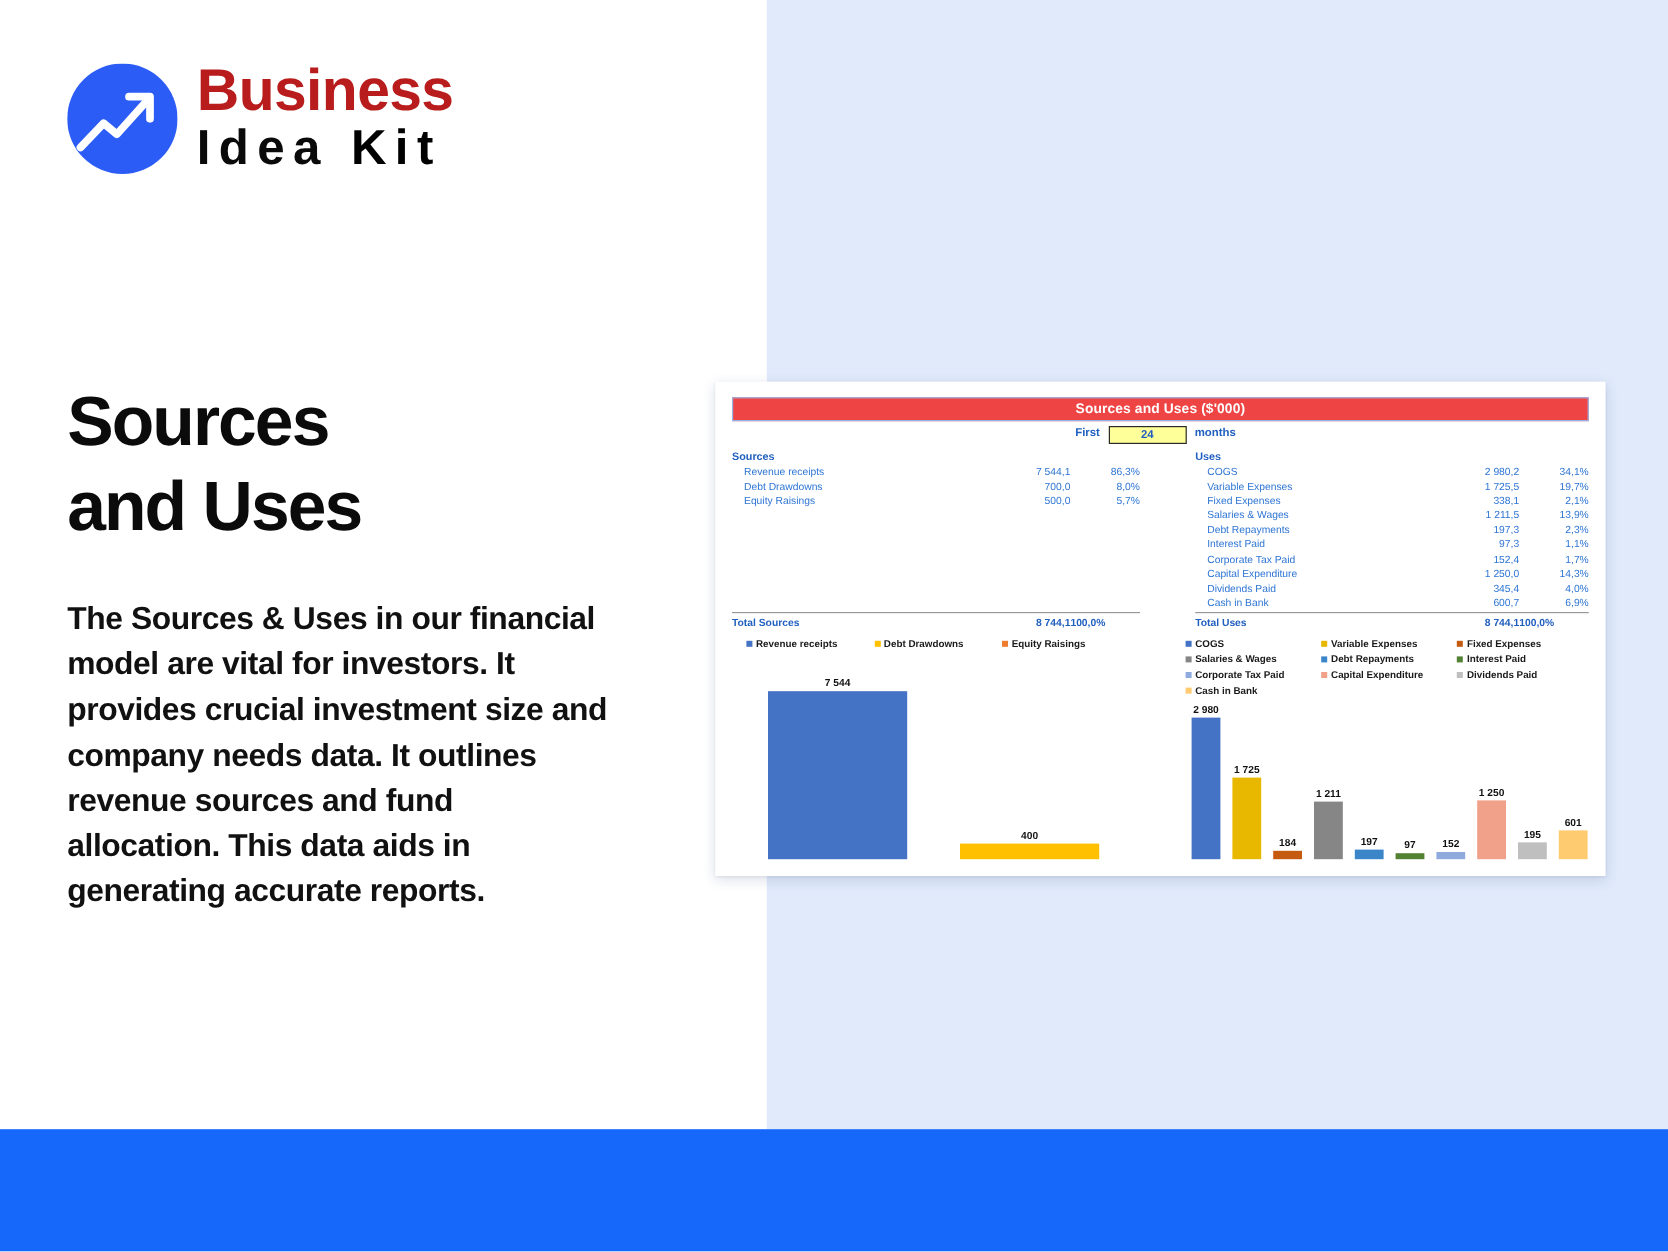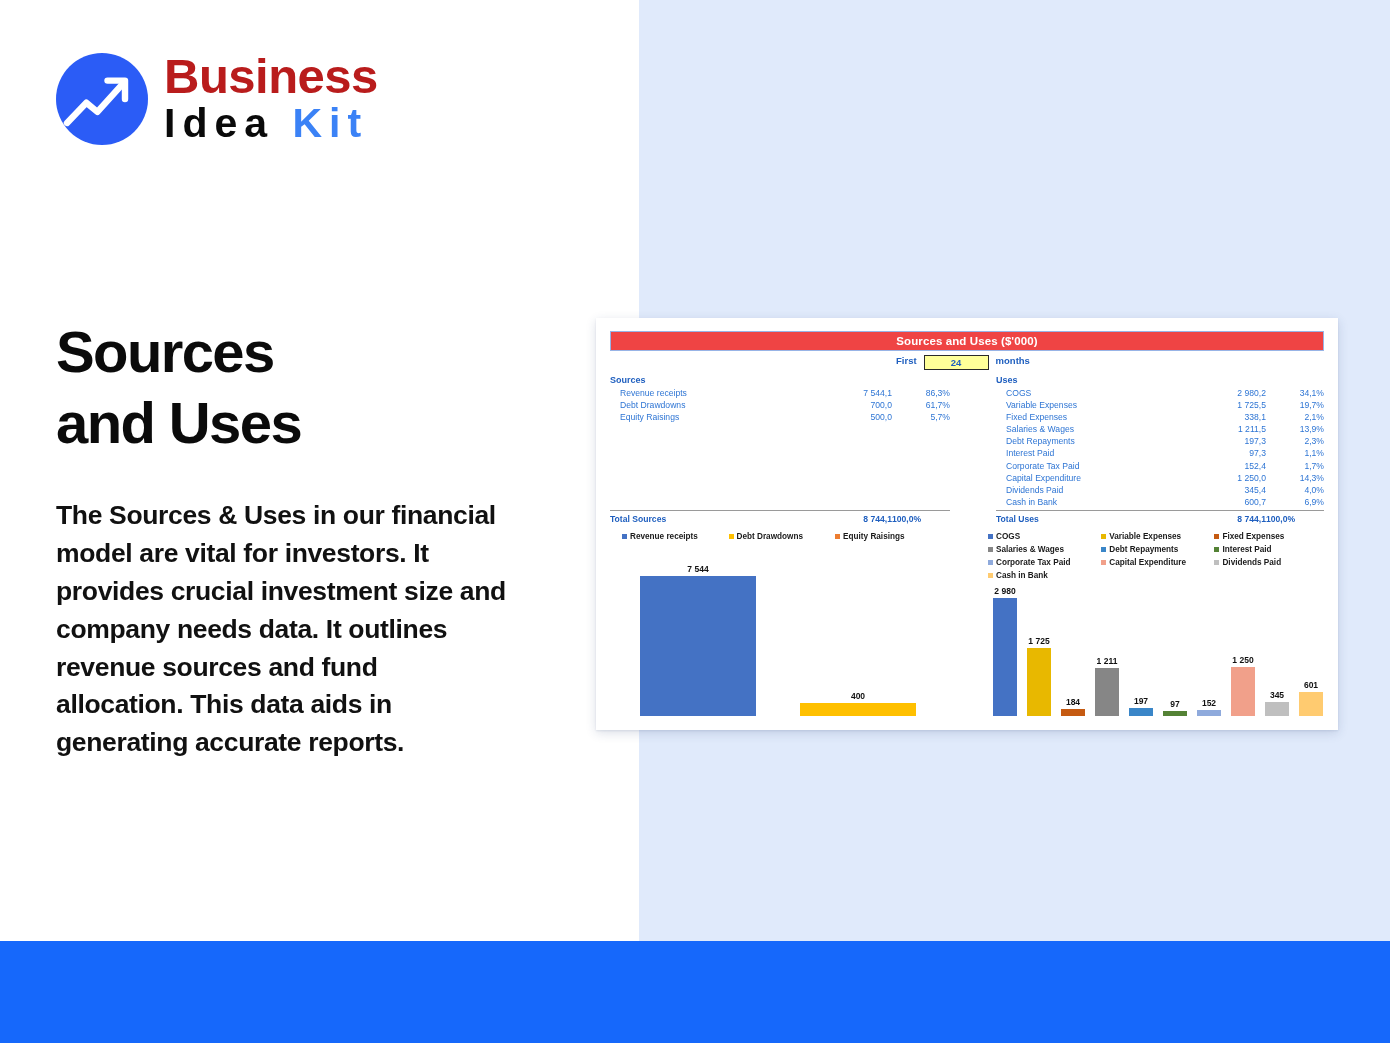--- a/index.html
+++ b/index.html
@@ -31,21 +31,21 @@
   .logo-text { margin-left: 16px; }
   .logo-line1 {
     font-size: 49px; font-weight: bold; letter-spacing: -0.5px;
     color: #b91c1c; line-height: 0.98; white-space: nowrap;
   }
   .logo-line2 {
     font-size: 41px; font-weight: bold; letter-spacing: 7px;
     line-height: 1.05; white-space: nowrap; color: #0a0a0a;
     margin-top: 2px;
   }
-  .logo-kit { color: #3b82f6; }
+  .logo-kit { color: #000000; }
 
   
   .headline {
     position: absolute; left: 56px; top: 317px;
     font-size: 58px; font-weight: bold; line-height: 1.22;
     letter-spacing: -1.6px; color: #0b0b0b; white-space: pre-line;
   }
   .bodycopy {
     position: absolute; left: 56px; top: 497px; width: 452px;
     font-size: 26.5px; font-weight: bold; line-height: 1.43;
@@ -157,21 +157,21 @@
       <div class="tbl tbl-left">
         <div class="tbl-head">Sources</div>
         <div class="row">
           <span class="lbl">Revenue receipts</span>
           <span class="val">7 544,1</span>
           <span class="pct">86,3%</span>
         </div>
         <div class="row">
           <span class="lbl">Debt Drawdowns</span>
           <span class="val">700,0</span>
-          <span class="pct">61,7%</span>
+          <span class="pct">8,0%</span>
         </div>
         <div class="row">
           <span class="lbl">Equity Raisings</span>
           <span class="val">500,0</span>
           <span class="pct">5,7%</span>
         </div>
         <div style="height:85px"></div>
         <div class="total-row">
           <span class="lbl">Total Sources</span>
           <span class="val">8 744,1</span>
@@ -335,21 +335,21 @@
             </div>
             <div class="bar-slot">
               <div class="bar-val">152</div>
               <div class="bar" style="height: 6.01879px; background: rgb(143, 170, 220);"></div>
             </div>
             <div class="bar-slot">
               <div class="bar-val">1 250</div>
               <div class="bar" style="height: 49.4966px; background: rgb(241, 160, 138);"></div>
             </div>
             <div class="bar-slot">
-              <div class="bar-val">345</div>
+              <div class="bar-val">195</div>
               <div class="bar" style="height: 13.6611px; background: rgb(191, 191, 191);"></div>
             </div>
             <div class="bar-slot">
               <div class="bar-val">601</div>
               <div class="bar" style="height: 23.798px; background: rgb(255, 203, 112);"></div>
             </div>
           </div>
       </div>
 
     </div>

